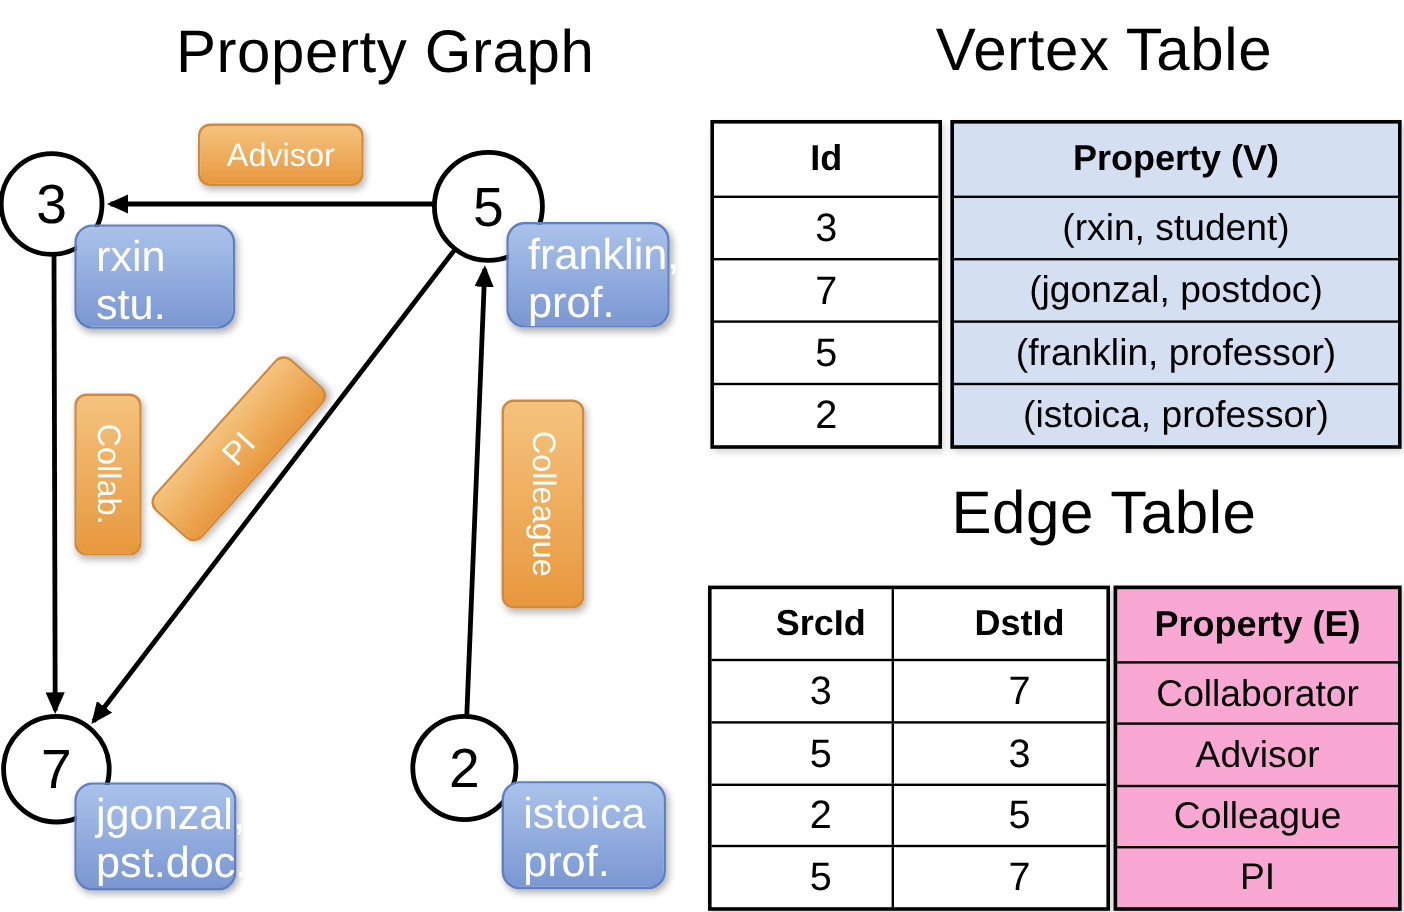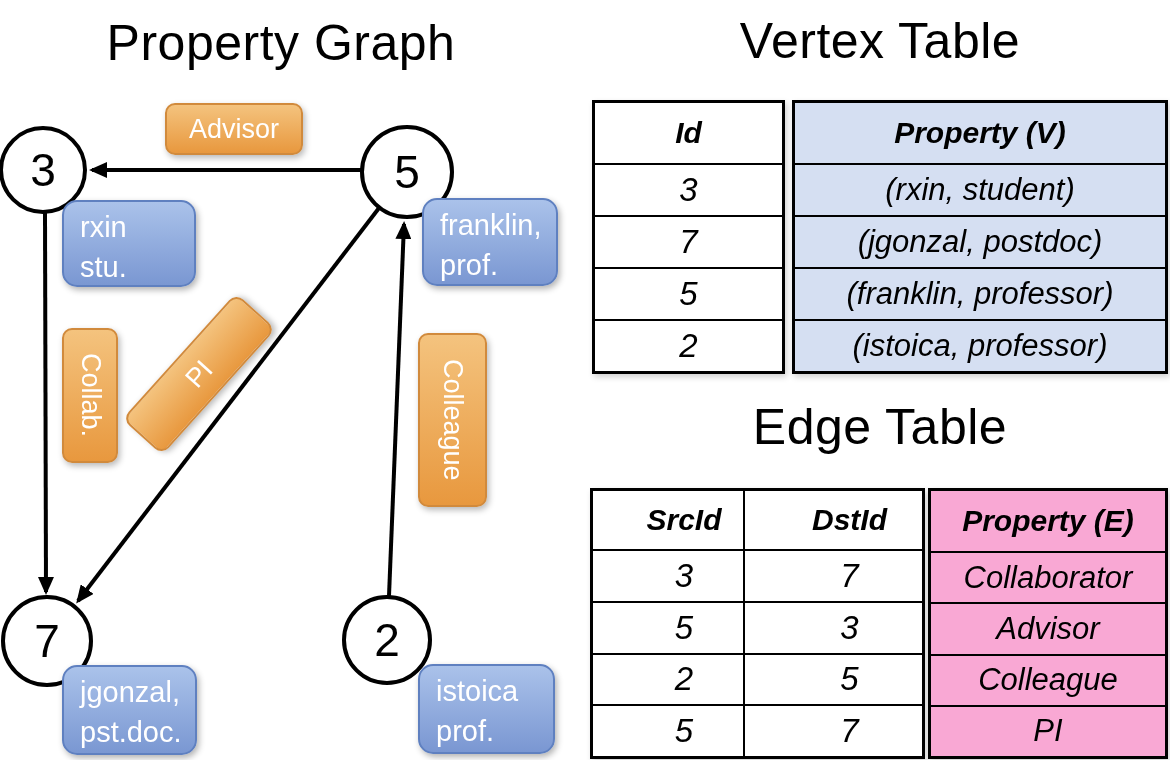--- a/index.html
+++ b/index.html
@@ -17,20 +17,21 @@
   
   .big-title {
     position: absolute;
     font-size: 50px;
     line-height: 58px;
     letter-spacing: 0.5px;
     font-weight: 400;
     color: #000;
     text-align: center;
     white-space: nowrap;
+    margin-left: 40px;
   }
   .pg-title { left: 0px;   top: 14px;  width: 562px; }
   .vt-title { left: 592px; top: 12px;  width: 576px; }
   .et-title { left: 592px; top: 398px; width: 576px; }
 
   
   .graph-svg { position: absolute; left: 0; top: 0; }
 
   .vnum {
     position: absolute;
@@ -45,24 +46,23 @@
   .vnum.v2 { left: 357px; top: 610px; }
 
   
   .vbox {
     position: absolute;
     border-radius: 15px;
     background: linear-gradient(180deg, #aac2ea 0%, #7a97d2 100%);
     border: 2px solid #5f80c0;
     box-shadow: 2px 3px 6px rgba(0,0,0,0.30);
     color: #fff;
-    font-size: 29px;
+    font-size: 36px;
     line-height: 40px;
     padding: 5px 0 0 16px;
-    margin-top: 13px;
   }
   .vbox.rxin     { left: 62px;  top: 187px; width: 134px; height: 87px; }
   .vbox.franklin { left: 422px; top: 185px; width: 136px; height: 88px; }
   .vbox.jgonzal  { left: 62px;  top: 652px; width: 135px; height: 90px; }
   .vbox.istoica  { left: 418px; top: 651px; width: 137px; height: 90px; }
 
   
   .elabel {
     position: absolute;
     display: flex; align-items: center; justify-content: center;
@@ -85,21 +85,20 @@
   .tbl {
     position: absolute;
     border: 3px solid #000;
     background: #fff;
     display: flex; flex-direction: column;
     box-shadow: 2px 3px 6px rgba(0,0,0,0.18);
   }
   .cell {
     display: flex; align-items: center; justify-content: center;
     font-size: 31px;
-    font-style: italic;
   }
   .tbl > .cell { flex: 1; }
   .tbl > .cell + .cell, .tbl > .tr + .tr { border-top: 2px solid #000; }
   .tbl > .hd { flex: 0 0 60px; font-weight: bold; font-size: 30px; }
   .tr { display: flex; flex: 1; }
   .tr.hd { flex: 0 0 58px; }
   .tr.hd .cell { font-weight: bold; font-size: 30px; }
   .tr .cell { flex: 1; padding-left: 32px; }
   .tr .c1 { flex: 0 0 152px; border-right: 2px solid #000; }
   .num { font-size: 33px; }

